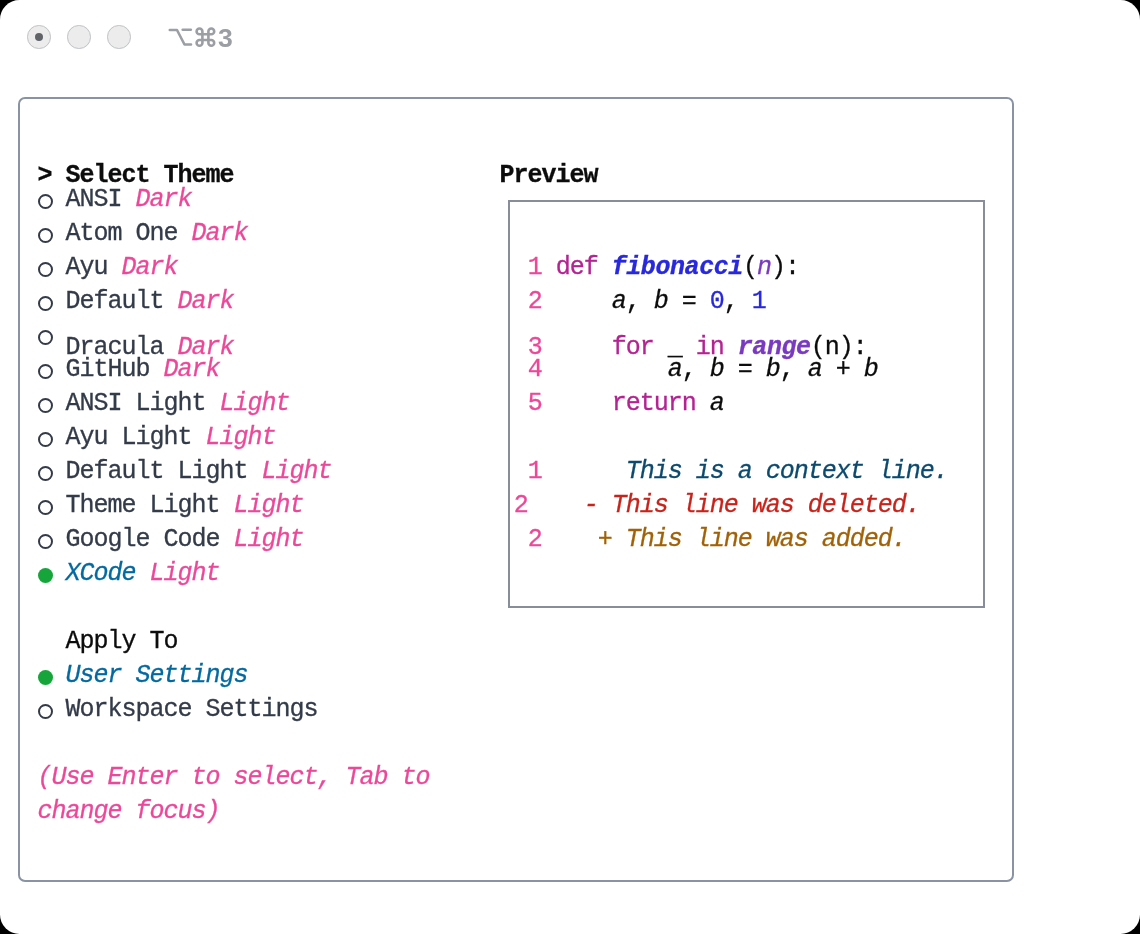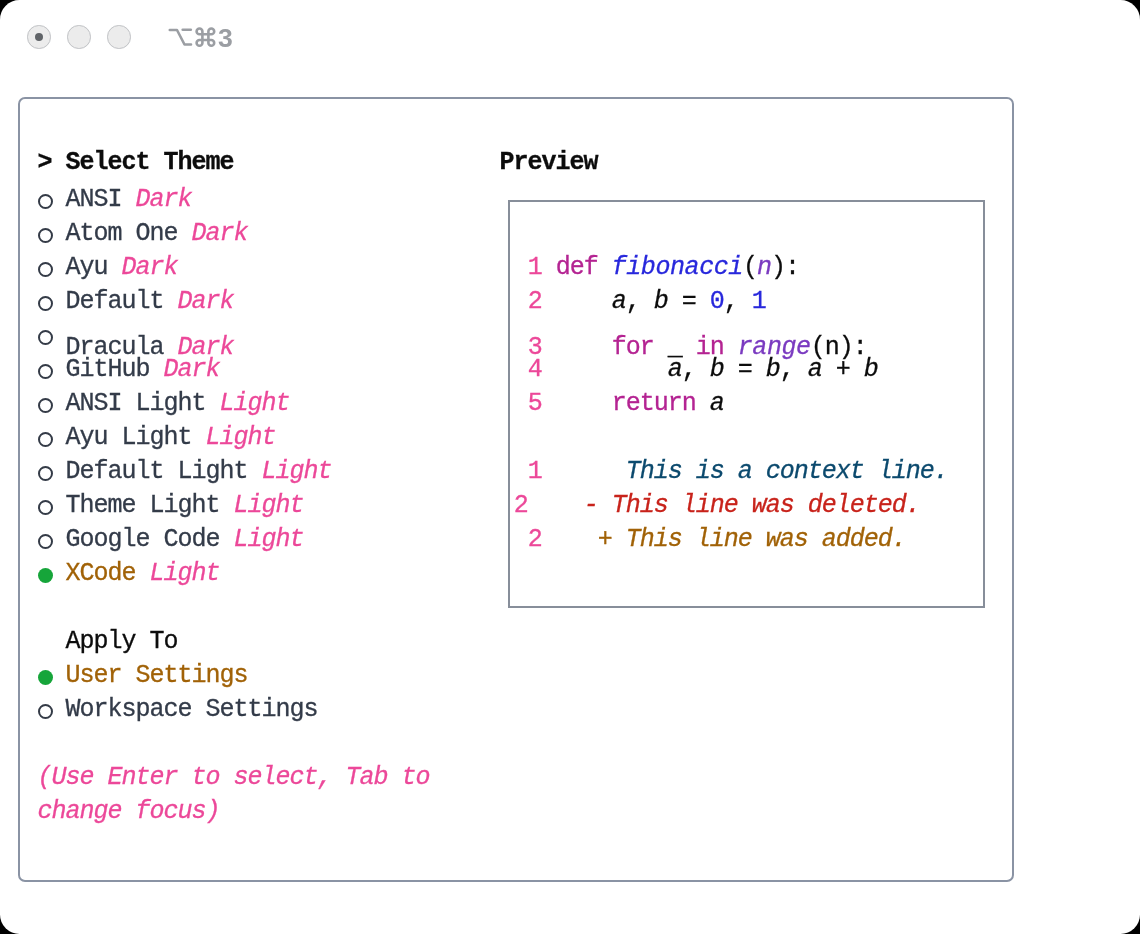--- a/index.html
+++ b/index.html
@@ -8,26 +8,26 @@
 .tl{position:absolute;width:23.5px;height:23.5px;border-radius:50%;background:#ececec;border:1.2px solid #c0c2c5;box-sizing:border-box;top:25.3px;}
 .tl .dot{position:absolute;left:6.4px;top:6.4px;width:8.4px;height:8.4px;border-radius:50%;background:#606468;}
 .keys{position:absolute;left:166px;top:24px;}
 .box{position:absolute;left:17.8px;top:97.4px;width:996.2px;height:784.8px;border:2.2px solid #8a93a4;border-radius:7px;box-sizing:border-box;}
 .pbox{position:absolute;left:507.8px;top:199.5px;width:477.4px;height:408.6px;border:2.2px solid #878e9a;box-sizing:border-box;}
 .r{position:absolute;left:37.5px;white-space:pre;font-family:"Liberation Mono",monospace;font-size:25.0px;line-height:34.0px;letter-spacing:-1.0px;color:#333b49;-webkit-text-stroke:0.3px currentColor;}
 .black{color:#0c0c0c;}
 .dark{color:#333b49;}
 .gray{color:#ec4899;}
 .ctx{color:#0c4a6e;}
-.green{color:#a16207;}
+.green{color:#0369a1;font-style:italic;}
 .dgreen{color:#a16207;}
 .red{color:#c8231b;}
 .mag{color:#b42392;}
 .blue{color:#2828dc;}
-.wide{letter-spacing:-0.42px;}
+.wide{letter-spacing:-0.42px;font-weight:bold;}
 .pur{color:#7a3ac0;}
 .bo{position:absolute;width:15.2px;height:15.2px;border:2.5px solid #343b47;border-radius:50%;box-sizing:border-box;}
 .bf{position:absolute;width:15px;height:15px;border-radius:50%;background:#16a53a;}
 </style>
 </head>
 <body>
 <div class="win">
 <div class="tl" style="left:27.3px">
       <div class="dot"></div>
     </div>
@@ -36,21 +36,21 @@
 <svg class="keys" width="74" height="28" viewBox="0 0 74 28">
 <g fill="none" stroke="#9b9ea3" stroke-width="2.6" stroke-linecap="round" stroke-linejoin="round">
 <path d="M3.8 6 L11 6 L18.5 20.5 L25 20.5"></path>
 <path d="M16.7 5.7 L24.8 5.7"></path>
 <path transform="translate(0.8 0)" d="M35.6 10.3 L35.6 7.4 A2.9 2.9 0 1 0 32.7 10.3 L35.6 10.3 M41.6 10.3 L44.5 10.3 A2.9 2.9 0 1 0 41.6 7.4 L41.6 10.3 M41.6 16 L41.6 18.9 A2.9 2.9 0 1 0 44.5 16 L41.6 16 M35.6 16 L32.7 16 A2.9 2.9 0 1 0 35.6 18.9 L35.6 16 M35.6 10.3 L41.6 10.3 L41.6 16 L35.6 16 Z"></path>
 </g>
 <text x="52" y="22.6" font-family="Liberation Sans, sans-serif" font-size="26" font-weight="bold" fill="#9b9ea3" textLength="14.8" lengthAdjust="spacingAndGlyphs">3</text>
 </svg>
 <div class="box"></div>
 <div class="pbox"></div>
-<div class="r" style="top:146px"><span class="black" style="font-weight:bold;">&gt; Select Theme</span>                   <span class="black" style="font-weight:bold;">Preview</span></div>
+<div class="r" style="top:159px"><span class="black" style="font-weight:bold;">&gt; Select Theme</span>                   <span class="black" style="font-weight:bold;">Preview</span></div>
 <div class="r" style="top:182.85px">  <span class="dark">ANSI</span> <span class="gray" style="font-style:italic;">Dark</span></div>
 <div class="r" style="top:216.85px">  <span class="dark">Atom One</span> <span class="gray" style="font-style:italic;">Dark</span></div>
 <div class="r" style="top:250.85px">  <span class="dark">Ayu</span> <span class="gray" style="font-style:italic;">Dark</span>                         <span class="gray">1</span> <span class="mag">def</span> <span class="blue wide" style="font-style:italic;">fibonacci</span><span class="black">(</span><span class="pur" style="font-style:italic;">n</span><span class="black">):</span></div>
 <div class="r" style="top:284.85px">  <span class="dark">Default</span> <span class="gray" style="font-style:italic;">Dark</span>                     <span class="gray">2</span>     <span class="black" style="font-style:italic;">a</span><span class="black">, </span><span class="black" style="font-style:italic;">b</span><span class="black"> = </span><span class="blue">0</span><span class="black">, </span><span class="blue">1</span></div>
 <div class="r" style="top:331px">  <span class="dark">Dracula</span> <span class="gray" style="font-style:italic;">Dark</span>                     <span class="gray">3</span>     <span class="mag">for</span> <span class="black">_</span> <span class="mag">in</span> <span class="pur wide" style="font-style:italic;">range</span><span class="black">(n):</span></div>
 <div class="r" style="top:352.85px">  <span class="dark">GitHub</span> <span class="gray" style="font-style:italic;">Dark</span>                      <span class="gray">4</span>         <span class="black" style="font-style:italic;">a</span><span class="black">, </span><span class="black" style="font-style:italic;">b</span><span class="black"> = </span><span class="black" style="font-style:italic;">b</span><span class="black">, </span><span class="black" style="font-style:italic;">a</span><span class="black"> + </span><span class="black" style="font-style:italic;">b</span></div>
 <div class="r" style="top:386.85px">  <span class="dark">ANSI Light</span> <span class="gray" style="font-style:italic;">Light</span>                 <span class="gray">5</span>     <span class="mag">return</span> <span class="black" style="font-style:italic;">a</span></div>
 <div class="r" style="top:420.85px">  <span class="dark">Ayu Light</span> <span class="gray" style="font-style:italic;">Light</span></div>
 <div class="r" style="top:454.85px">  <span class="dark">Default Light</span> <span class="gray" style="font-style:italic;">Light</span>              <span class="gray">1</span>      <span class="ctx" style="font-style:italic;">This is a context line.</span></div>
 <div class="r" style="top:488.85px">  <span class="dark">Theme Light</span> <span class="gray" style="font-style:italic;">Light</span>               <span class="gray">2</span>    <span class="red" style="font-style:italic;">- This line was deleted.</span></div>

